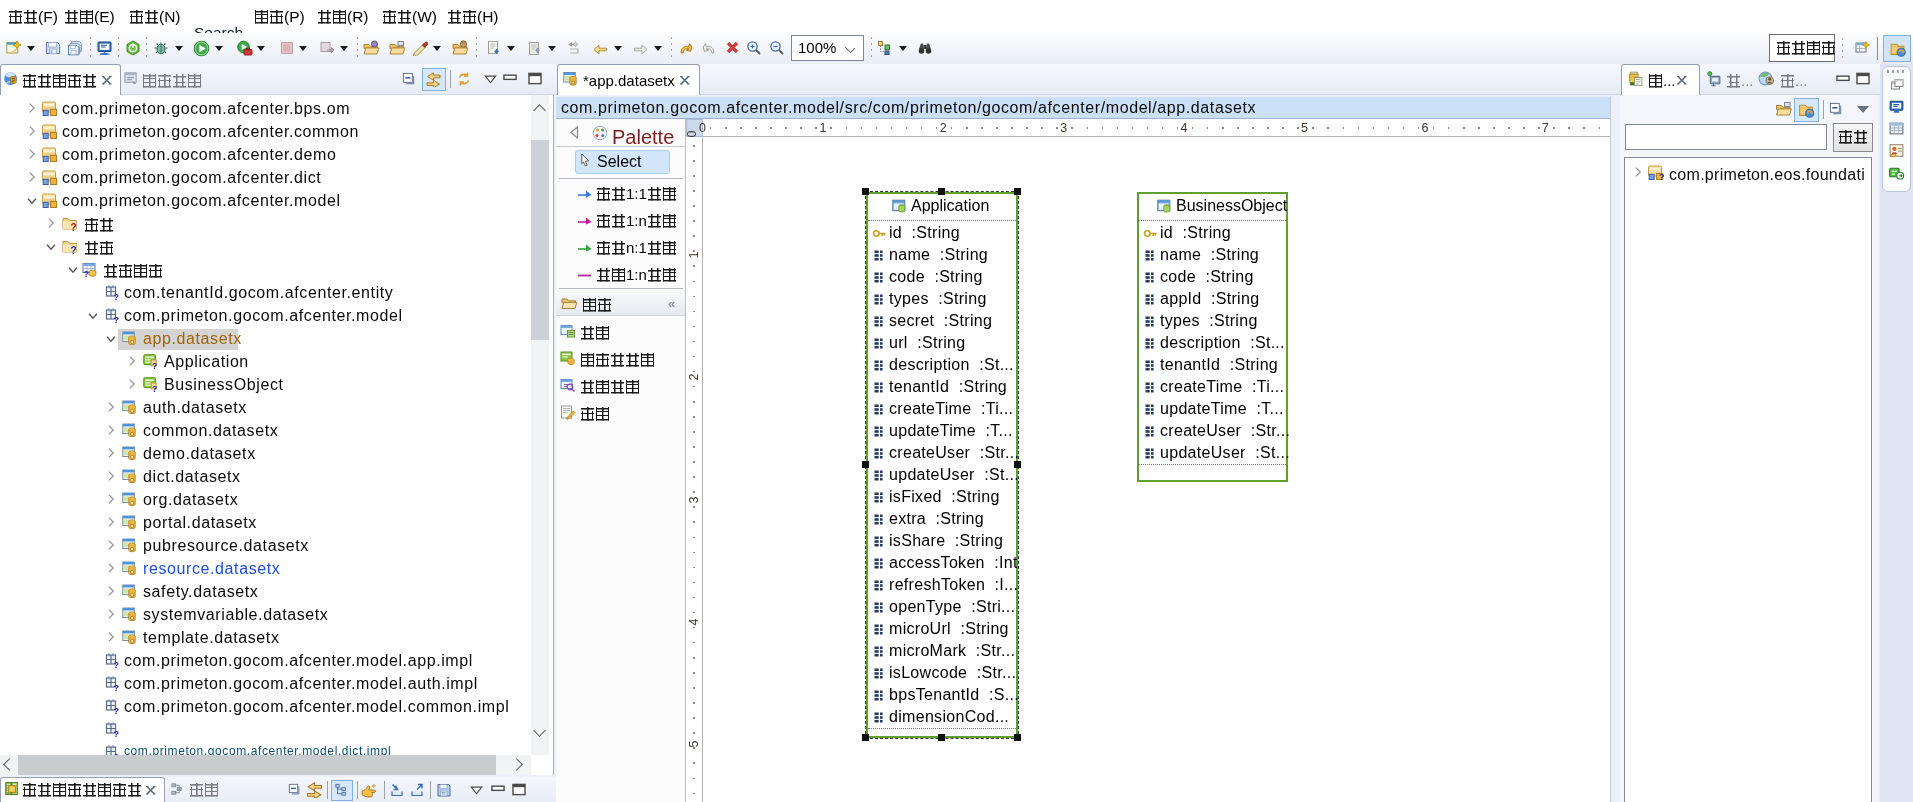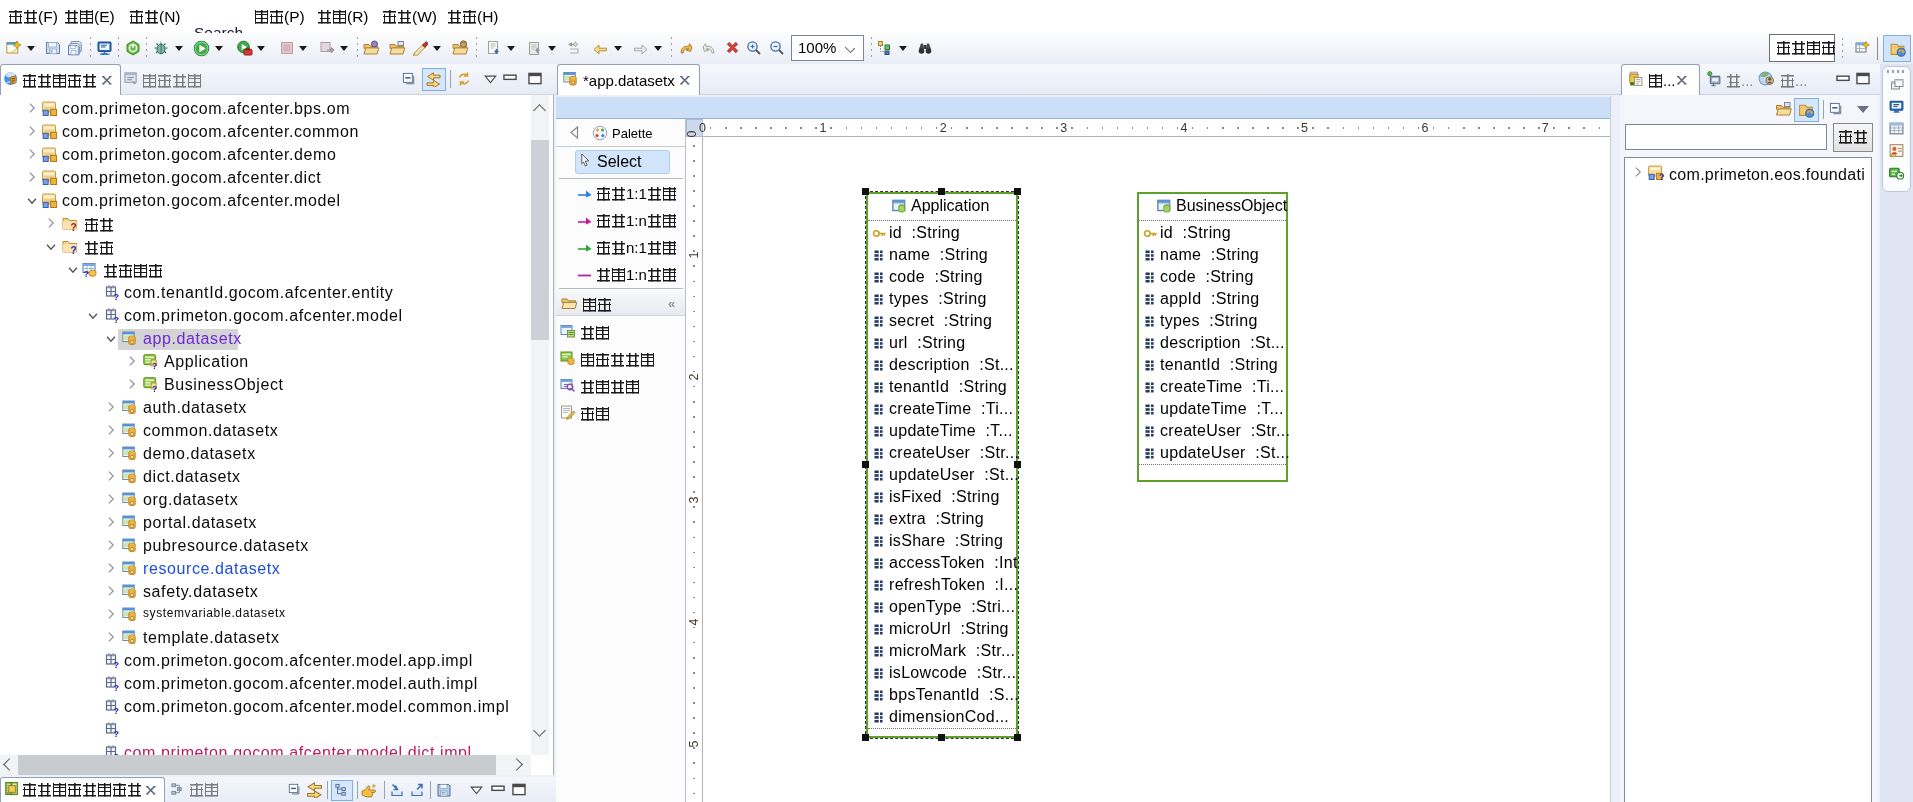--- a/index.html
+++ b/index.html
@@ -461,21 +461,21 @@
 <div class="ic" style="left:122px;top:235px;width:16px;height:17px;">
         <svg viewBox="0 0 16 16">
           <rect x="0.8" y="1.5" width="11.5" height="9.5" fill="#eef6e4" stroke="#7a8a99"></rect>
           <rect x="0.8" y="1.5" width="11.5" height="2.4" fill="#4f94e0"></rect>
           <rect x="2" y="5" width="6" height="4.5" fill="#cde6b0"></rect>
           <ellipse cx="10" cy="6.8" rx="3.2" ry="1.4" fill="#f7c959" stroke="#b07c1e" stroke-width="0.8"></ellipse>
           <path d="M6.8 6.8 v6 a3.2 1.4 0 0 0 6.4 0 v-6" fill="#f0b23c" stroke="#b07c1e" stroke-width="0.8"></path>
           <rect x="8.9" y="10.2" width="2.4" height="2.6" fill="#fdf0c0" stroke="#9a6d14" stroke-width="0.6"></rect>
         </svg>
       </div>
-<div style="position:absolute;left:143px;top:235px;font-size:16px;color:#6d28d9;white-space:pre;letter-spacing:0.6px">app.datasetx</div>
+<div style="position:absolute;left:143px;top:235px;font-size:16px;color:#a16207;white-space:pre;letter-spacing:0.6px">app.datasetx</div>
 <div class="ic" style="left:125px;top:259px;width:14px;height:14px;">
         <svg viewBox="0 0 16 16">
           <path d="M5.5 3 L10.5 8 L5.5 13" fill="none" stroke="#9a9a9a" stroke-width="1.6"></path>
         </svg>
       </div>
 <div class="ic" style="left:143px;top:258px;width:16px;height:17px;">
         <svg viewBox="0 0 16 16">
           <rect x="0.8" y="1.2" width="11.8" height="10" rx="1" fill="#8dc63f" stroke="#5c9022"></rect>
           <rect x="2.2" y="3" width="9" height="1.6" fill="#eaf5d8"></rect>
           <rect x="2.2" y="5.6" width="5.5" height="1.4" fill="#eaf5d8"></rect>
@@ -653,21 +653,21 @@
 <div class="ic" style="left:122px;top:511px;width:16px;height:17px;">
         <svg viewBox="0 0 16 16">
           <rect x="0.8" y="1.5" width="11.5" height="9.5" fill="#eef6e4" stroke="#7a8a99"></rect>
           <rect x="0.8" y="1.5" width="11.5" height="2.4" fill="#4f94e0"></rect>
           <rect x="2" y="5" width="6" height="4.5" fill="#cde6b0"></rect>
           <ellipse cx="10" cy="6.8" rx="3.2" ry="1.4" fill="#f7c959" stroke="#b07c1e" stroke-width="0.8"></ellipse>
           <path d="M6.8 6.8 v6 a3.2 1.4 0 0 0 6.4 0 v-6" fill="#f0b23c" stroke="#b07c1e" stroke-width="0.8"></path>
           <rect x="8.9" y="10.2" width="2.4" height="2.6" fill="#fdf0c0" stroke="#9a6d14" stroke-width="0.6"></rect>
         </svg>
       </div>
-<div style="position:absolute;left:143px;top:511px;font-size:12px;color:#0a0a0a;white-space:pre;letter-spacing:0.6px">systemvariable.datasetx</div>
+<div style="position:absolute;left:143px;top:511px;font-size:16px;color:#0a0a0a;white-space:pre;letter-spacing:0.6px">systemvariable.datasetx</div>
 <div class="ic" style="left:104px;top:535px;width:14px;height:14px;">
         <svg viewBox="0 0 16 16">
           <path d="M5.5 3 L10.5 8 L5.5 13" fill="none" stroke="#9a9a9a" stroke-width="1.6"></path>
         </svg>
       </div>
 <div class="ic" style="left:122px;top:534px;width:16px;height:17px;">
         <svg viewBox="0 0 16 16">
           <rect x="0.8" y="1.5" width="11.5" height="9.5" fill="#eef6e4" stroke="#7a8a99"></rect>
           <rect x="0.8" y="1.5" width="11.5" height="2.4" fill="#4f94e0"></rect>
           <rect x="2" y="5" width="6" height="4.5" fill="#cde6b0"></rect>
@@ -718,21 +718,21 @@
       </div>
 <div class="ic" style="left:104px;top:649px;width:16px;height:17px;">
         <svg viewBox="0 0 16 16">
           <rect x="2.5" y="2.5" width="9" height="9" fill="#f4f6fa" stroke="#5a6b86" stroke-width="1.2"></rect>
           <path d="M7 2.5 v9 M2.5 7 h9" stroke="#5a6b86" stroke-width="1.2"></path>
           <rect x="4.2" y="0.8" width="1.4" height="3" fill="#8593ab"></rect>
           <rect x="8.4" y="0.8" width="1.4" height="3" fill="#8593ab"></rect>
           <text x="9.5" y="15.8" font-size="9" font-weight="bold" fill="#2222bb" font-family="Liberation Sans">?</text>
         </svg>
       </div>
-<div style="position:absolute;left:124px;top:649px;font-size:16px;color:#be185d;white-space:pre;letter-spacing:0.6px">com.primeton.gocom.afcenter.model.dict.impl</div>
+<div style="position:absolute;left:124px;top:649px;font-size:12px;color:#0c4a6e;white-space:pre;letter-spacing:0.6px">com.primeton.gocom.afcenter.model.dict.impl</div>
 </div>
 <div style="position:absolute;left:531px;top:95px;width:18px;height:660px;background:#f2f3f5"></div>
 <div style="position:absolute;left:531px;top:140px;width:18px;height:200px;background:#cdd0d6"></div>
 <div style="position:absolute;left:535px;top:106px;width:9px;height:9px;border-top:1.8px solid #555;border-right:1.8px solid #555;transform:rotate(-45deg)"></div>
 <div style="position:absolute;left:535px;top:726px;width:9px;height:9px;border-bottom:1.8px solid #555;border-left:1.8px solid #555;transform:rotate(-45deg)"></div>
 <div style="position:absolute;left:0;top:755px;width:531px;height:20px;background:#f2f3f5"></div>
 <div style="position:absolute;left:18px;top:755px;width:478px;height:20px;background:#c9cccf"></div>
 <div style="position:absolute;left:5px;top:760px;width:9px;height:9px;border-top:1.8px solid #555;border-left:1.8px solid #555;transform:rotate(-45deg)"></div>
 <div style="position:absolute;left:512px;top:760px;width:9px;height:9px;border-bottom:1.8px solid #555;border-right:1.8px solid #555;transform:rotate(-45deg)"></div>
 <div style="position:absolute;left:0;top:777px;width:556px;height:25px;background:linear-gradient(#f4f6fb,#e9edf6)"></div>
@@ -841,36 +841,37 @@
       </svg>
     </div>
 <div style="position:absolute;left:583px;top:72px;font-size:15px;color:#000;white-space:pre;">*app.datasetx</div>
 <div class="ic" style="left:679px;top:74px;width:12px;height:12px;">
       <svg viewBox="0 0 12 12">
         <path d="M2 2.5 L9.5 10 M9.5 2.5 L2 10" stroke="#5f6b7a" stroke-width="1.7"></path>
         <path d="M1 2.5 h2.4 M8.2 2.5 h2.4 M1 10 h2.4 M8.2 10 h2.4" stroke="#5f6b7a" stroke-width="1.1"></path>
       </svg>
     </div>
 <div style="position:absolute;left:556px;top:96px;width:1054px;height:23px;background:#cbdff7;border-top:1px solid #e8eef8;border-bottom:1px solid #9ab2d4"></div>
+<div style="position:absolute;left:561px;top:99px;font-size:16px;color:#0a0a0a;white-space:pre;letter-spacing:0.6px">com.primeton.gocom.afcenter.model/src/com/primeton/gocom/afcenter/model/app.datasetx</div>
 <div style="position:absolute;left:556px;top:119px;width:130px;height:683px;background:#fcfcfd;border-right:1px solid #b9bfcc"></div>
 <div class="ic" style="left:568px;top:125px;width:12px;height:15px">
       <svg viewBox="0 0 12 15">
         <path d="M9.5 2 L3 7.5 L9.5 13 z" fill="none" stroke="#888" stroke-width="1.2"></path>
       </svg>
     </div>
 <div class="ic" style="left:592px;top:125px;width:16px;height:16px;">
       <svg viewBox="0 0 16 16">
         <circle cx="8" cy="8" r="6.8" fill="#f2f4f8" stroke="#9aa4b6"></circle>
         <circle cx="5.5" cy="5" r="1.5" fill="#e8a33d"></circle>
         <circle cx="10.5" cy="5" r="1.5" fill="#48a649"></circle>
         <circle cx="5" cy="10.5" r="1.5" fill="#d23a3a"></circle>
         <circle cx="10.8" cy="10.5" r="1.5" fill="#3c7edb"></circle>
       </svg>
     </div>
-<div style="position:absolute;left:612px;top:126px;font-size:13px;color:#000000;white-space:pre;">Palette</div>
+<div style="position:absolute;left:612px;top:126px;font-size:20px;color:#7f1d1d;white-space:pre;">Palette</div>
 <div style="position:absolute;left:556px;top:146px;width:130px;height:1px;background:#c6cad4"></div>
 <div style="position:absolute;left:575px;top:150px;width:95px;height:24px;background:#d3e5fa;border:1px solid #aacdf0;border-radius:3px"></div>
 <div class="ic" style="left:578px;top:152px;width:15px;height:16px;">
       <svg viewBox="0 0 16 16">
         <path d="M4 1.5 L11.5 9 L7.8 9.3 L9.8 13.5 L7.8 14.4 L5.9 10.2 L4 12 Z" fill="#f7f7f7" stroke="#555" stroke-width="1"></path>
       </svg>
     </div>
 <div style="position:absolute;left:597px;top:153px;font-size:16px;color:#000;white-space:pre;">Select</div>
 <div style="position:absolute;left:559px;top:178px;width:124px;height:1px;background:#b5b9c4"></div>
 <div class="ic" style="left:577px;top:184px;width:16px;height:18px;">

